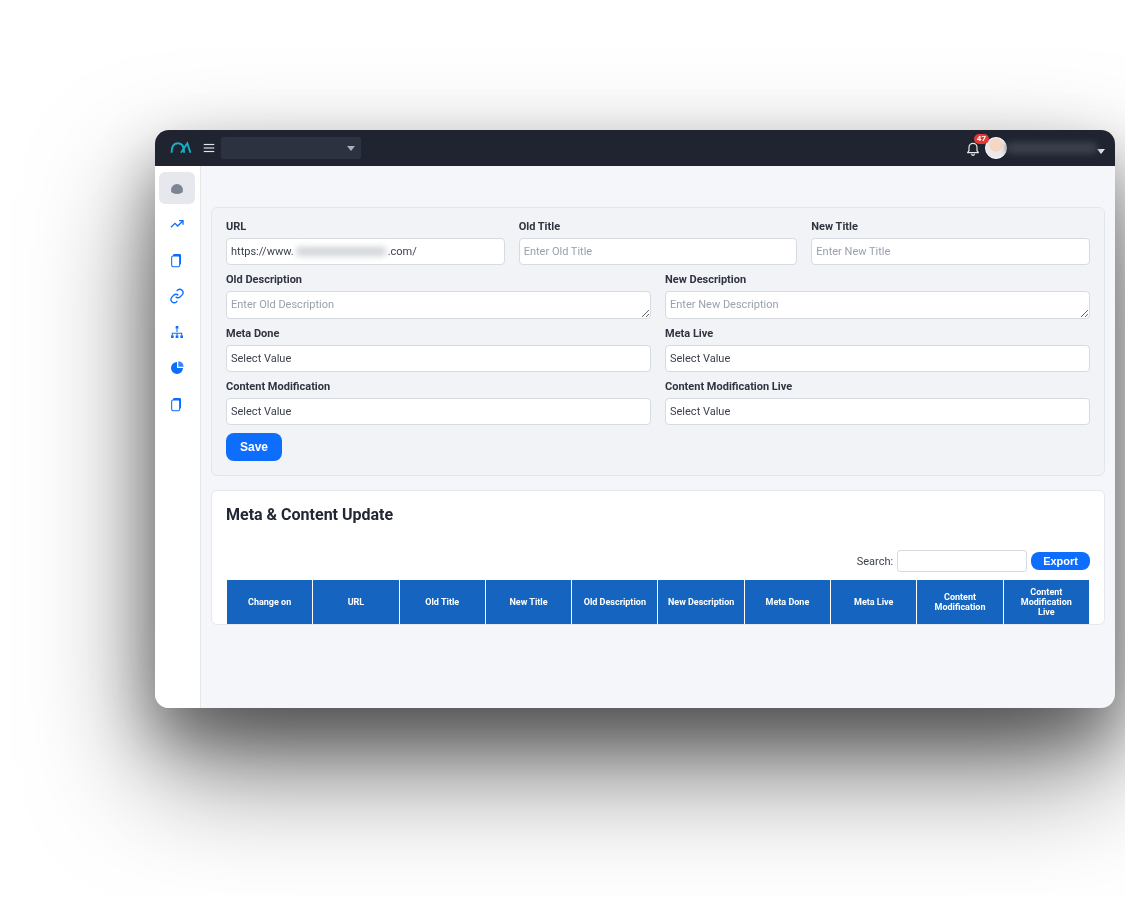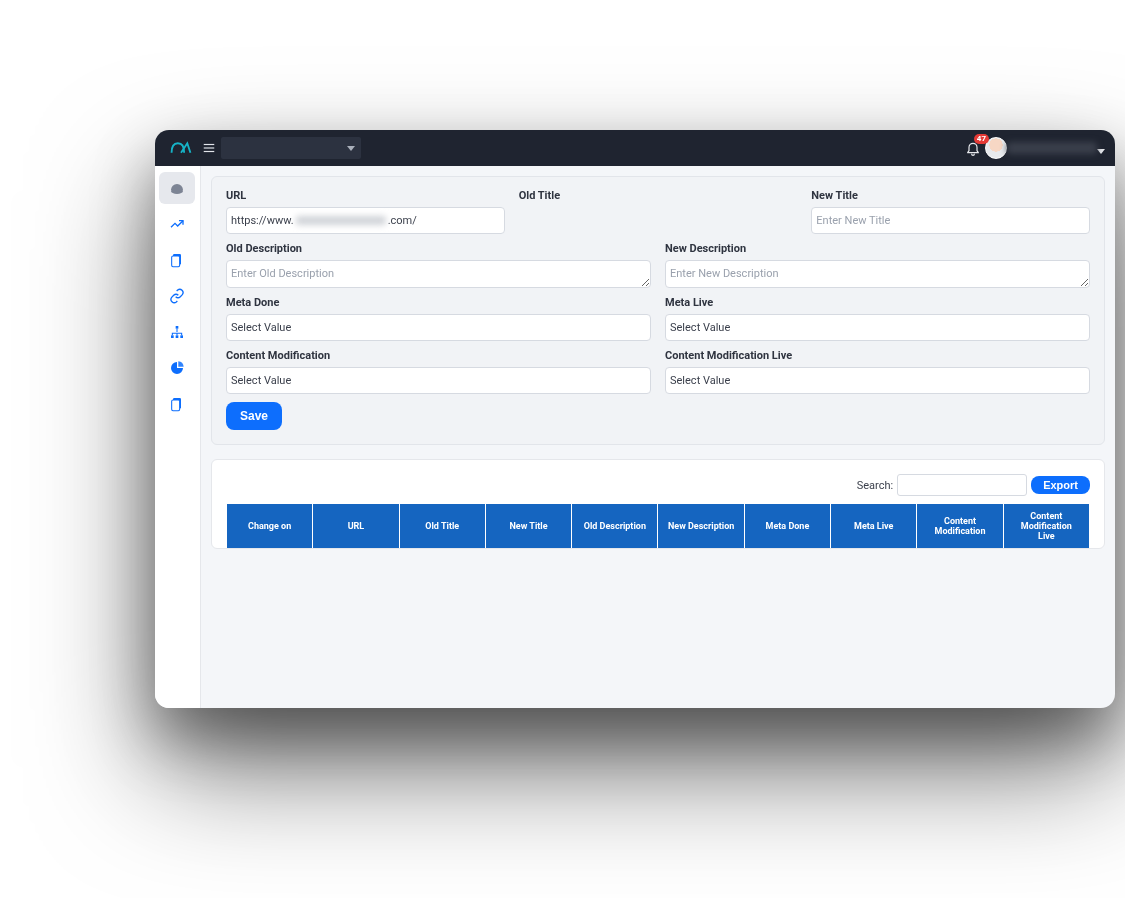--- a/index.html
+++ b/index.html
@@ -104,20 +104,21 @@
       color:#0d6efd;
       cursor:pointer;
     }
     .side-item.active { background:#e6e8ed; color:#7d8494; }
     .side-item svg { width:16px;height:16px; }
 
     .main {
       flex:1;
       overflow:hidden;
       padding: 10px 10px 0 10px;
+      margin-top: 31px;
     }
 
     .card {
       background:#f1f3f6;
       border:1px solid #e2e5ea;
       border-radius:6px;
       padding: 12px 14px 14px 14px;
     }
 
     .row { display:flex; gap:14px; margin-bottom:8px;}
@@ -304,20 +305,21 @@
           <div class="field">
             <label>URL</label>
             <div class="input" style="display:flex;align-items:center;gap:2px;">
               <span>https://www.</span>
               <span class="blur-text" style="width:90px;"></span>
               <span>.com/</span>
             </div>
           </div>
           <div class="field">
             <label>Old Title</label>
+            <input class="input" placeholder="Enter Old Title" style="">
           </div>
           <div class="field">
             <label>New Title</label>
             <input class="input" placeholder="Enter New Title" style="">
           </div>
         </div>
 
         <div class="row">
           <div class="field">
             <label>Old Description</label>
@@ -348,20 +350,21 @@
           <div class="field">
             <label>Content Modification Live</label>
             <div class="select">Select Value</div>
           </div>
         </div>
 
         <button class="btn-primary">Save</button>
       </div>
 
       <div class="panel">
+        <div class="panel-title">Meta &amp; Content Update</div>
 
         <div class="panel-toolbar">
           <span class="search-label">Search:</span>
           <input class="search-input" style="">
           <button class="btn-primary" style="padding:3px 12px;font-size:11px;">Export</button>
         </div>
 
         <table class="data">
           <thead>
             <tr>

